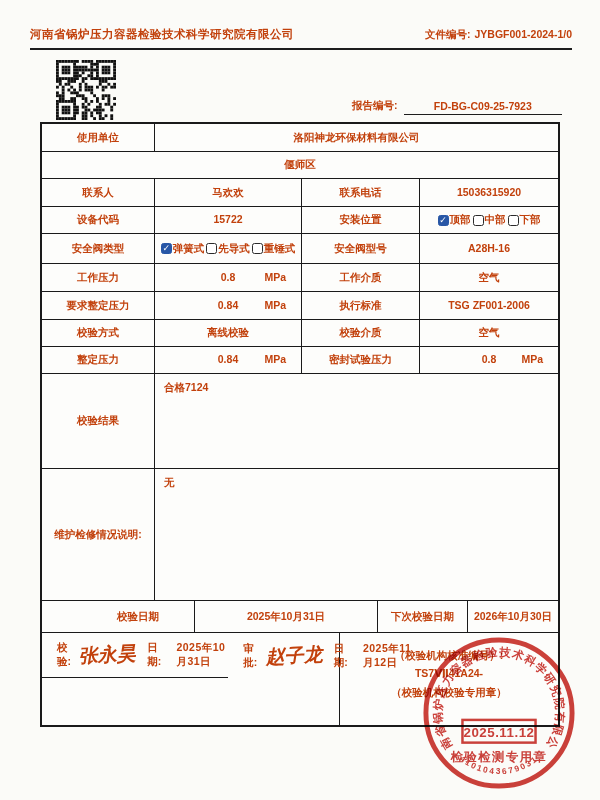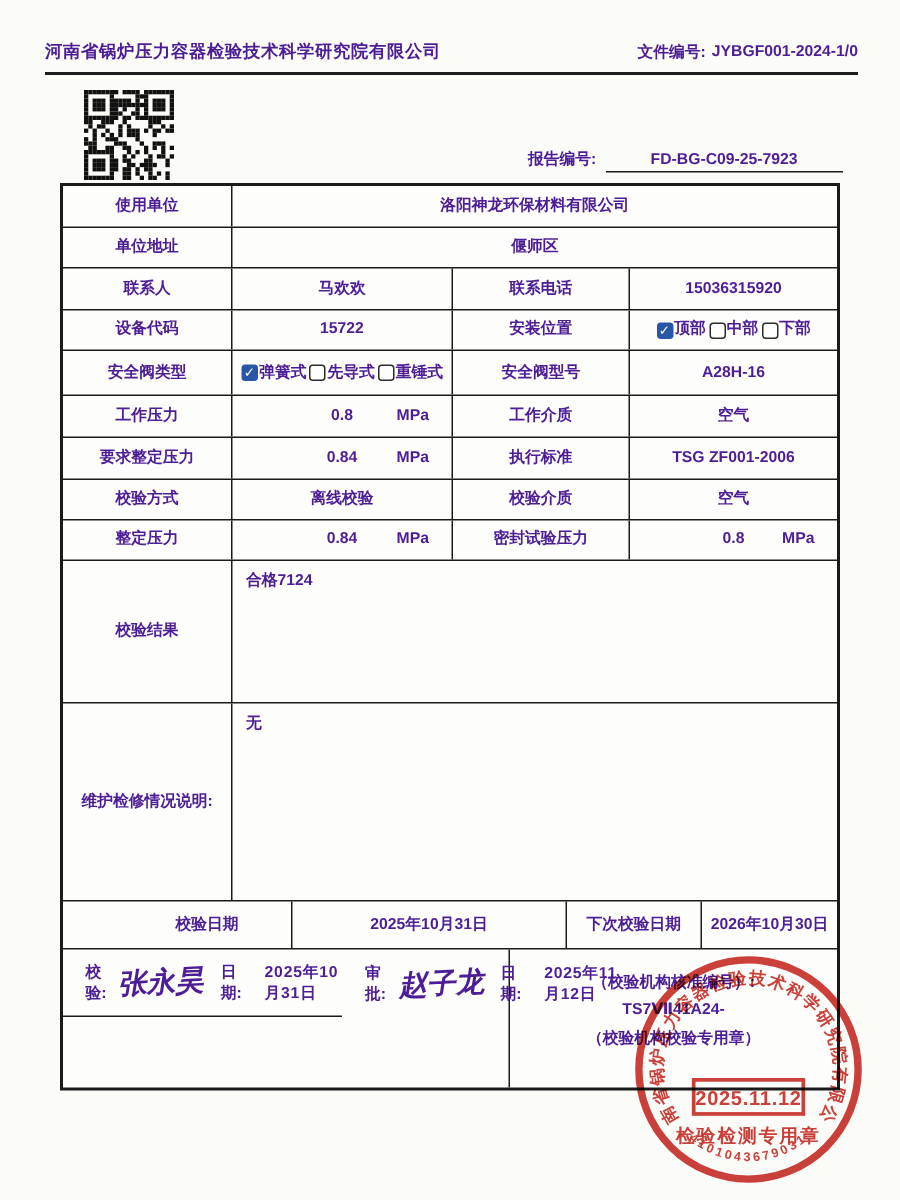--- a/index.html
+++ b/index.html
@@ -1,18 +1,18 @@
 <!DOCTYPE html>
 <html><head>
 <meta charset="utf-8">
 <style>
   html,body{margin:0;padding:0;}
   .page{
     position:relative; width:600px; height:800px; overflow:hidden;
-    background:#fbfbf8; color:#4c1d95;
+    background:#fbfbf8; color:#c2410c;
     font-family:"Liberation Sans","DejaVu Sans",sans-serif;
     font-weight:bold;
   }
   
   .hdr{
     position:absolute; left:30px; right:28px; top:27px;
     display:flex; justify-content:space-between; align-items:flex-end;
     padding-bottom:6px; border-bottom:2.5px solid #1d1d1d;
   }
   .hdr-company{font-size:11.5px; letter-spacing:.5px;}
@@ -338,21 +338,20 @@
   </div>
 
   <div class="tbl">
 
     <div class="tr h28">
       <div class="td c1">使用单位</div>
       <div class="td cwide">洛阳神龙环保材料有限公司</div>
     </div>
 
     <div class="tr h27">
-      <div class="td c1">单位地址</div>
       <div class="td cwide">偃师区</div>
     </div>
 
     <div class="tr h28">
       <div class="td c1">联系人</div>
       <div class="td c2">马欢欢</div>
       <div class="td c3">联系电话</div>
       <div class="td c4">15036315920</div>
     </div>
 

